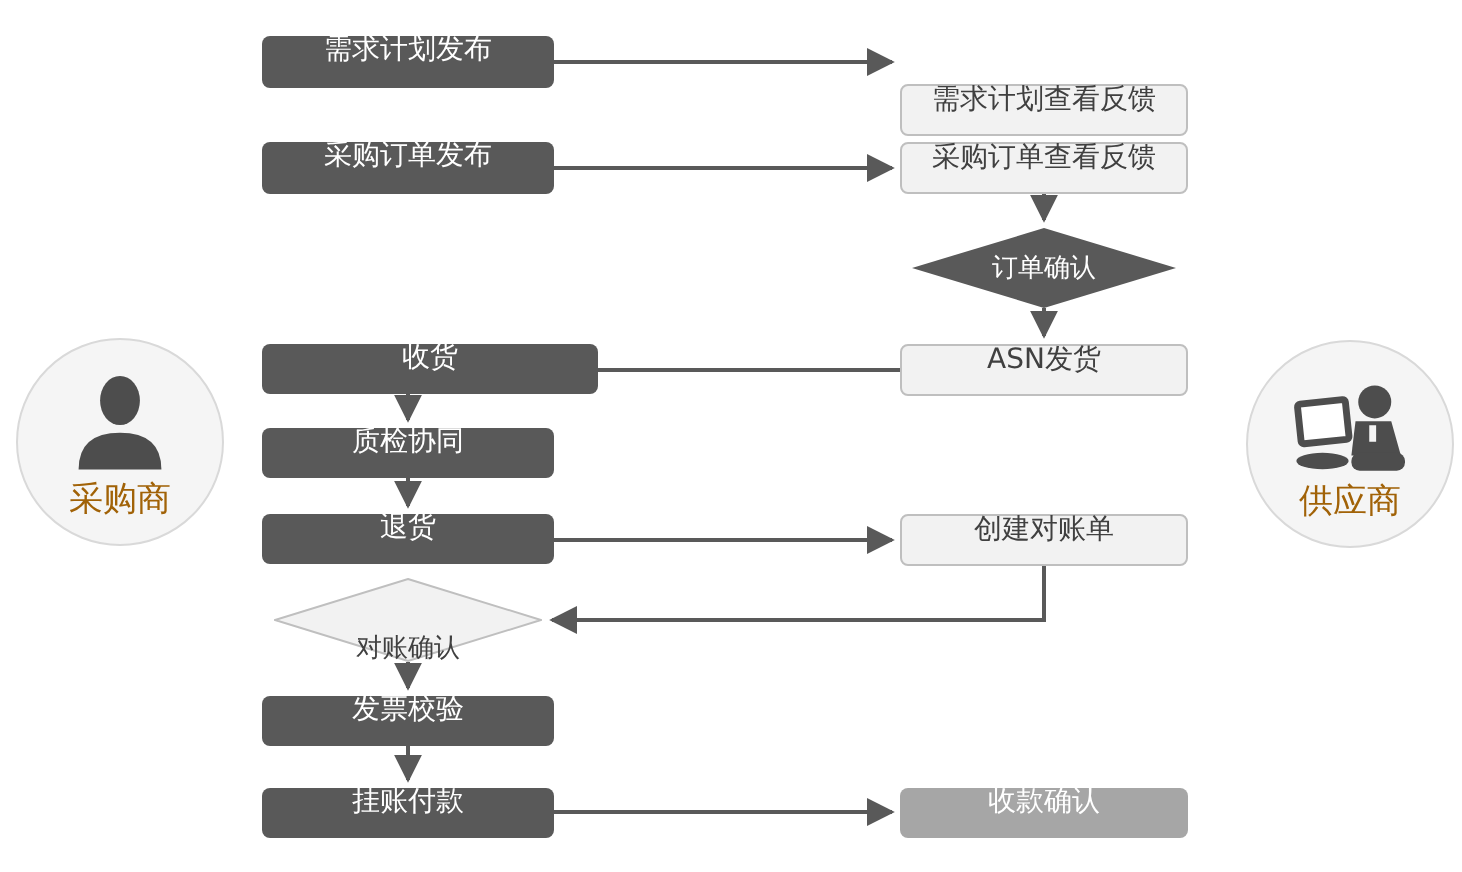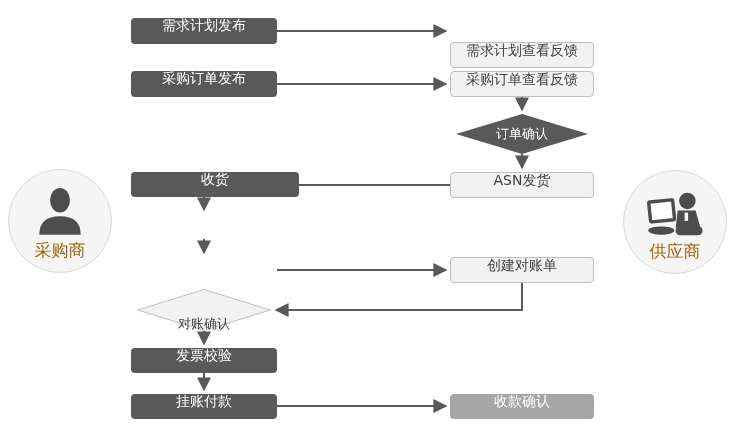--- a/index.html
+++ b/index.html
@@ -96,20 +96,26 @@
 
   <div class="node dark" style="left:131px; top:18px;  width:146px; height:26px;">
     <span>需求计划发布</span>
   </div>
   <div class="node dark" style="left:131px; top:71px;  width:146px; height:26px;">
     <span>采购订单发布</span>
   </div>
   <div class="node dark" style="left:131px; top:172px; width:168px; height:25px;">
     <span>收货</span>
   </div>
+  <div class="node dark" style="left:131px; top:214px; width:146px; height:25px;">
+    <span>质检协同</span>
+  </div>
+  <div class="node dark" style="left:131px; top:257px; width:146px; height:25px;">
+    <span>退货</span>
+  </div>
   <div class="node dark" style="left:131px; top:394px; width:146px; height:25px;">
     <span>挂账付款</span>
   </div>
   <div class="node dark" style="left:131px; top:348px; width:146px; height:25px;">
     <span>发票校验</span>
   </div>
 
   <div class="node light" style="left:450px; top:18px;  width:144px; height:26px;margin-top:24px;">
     <span>需求计划查看反馈</span>
   </div>

